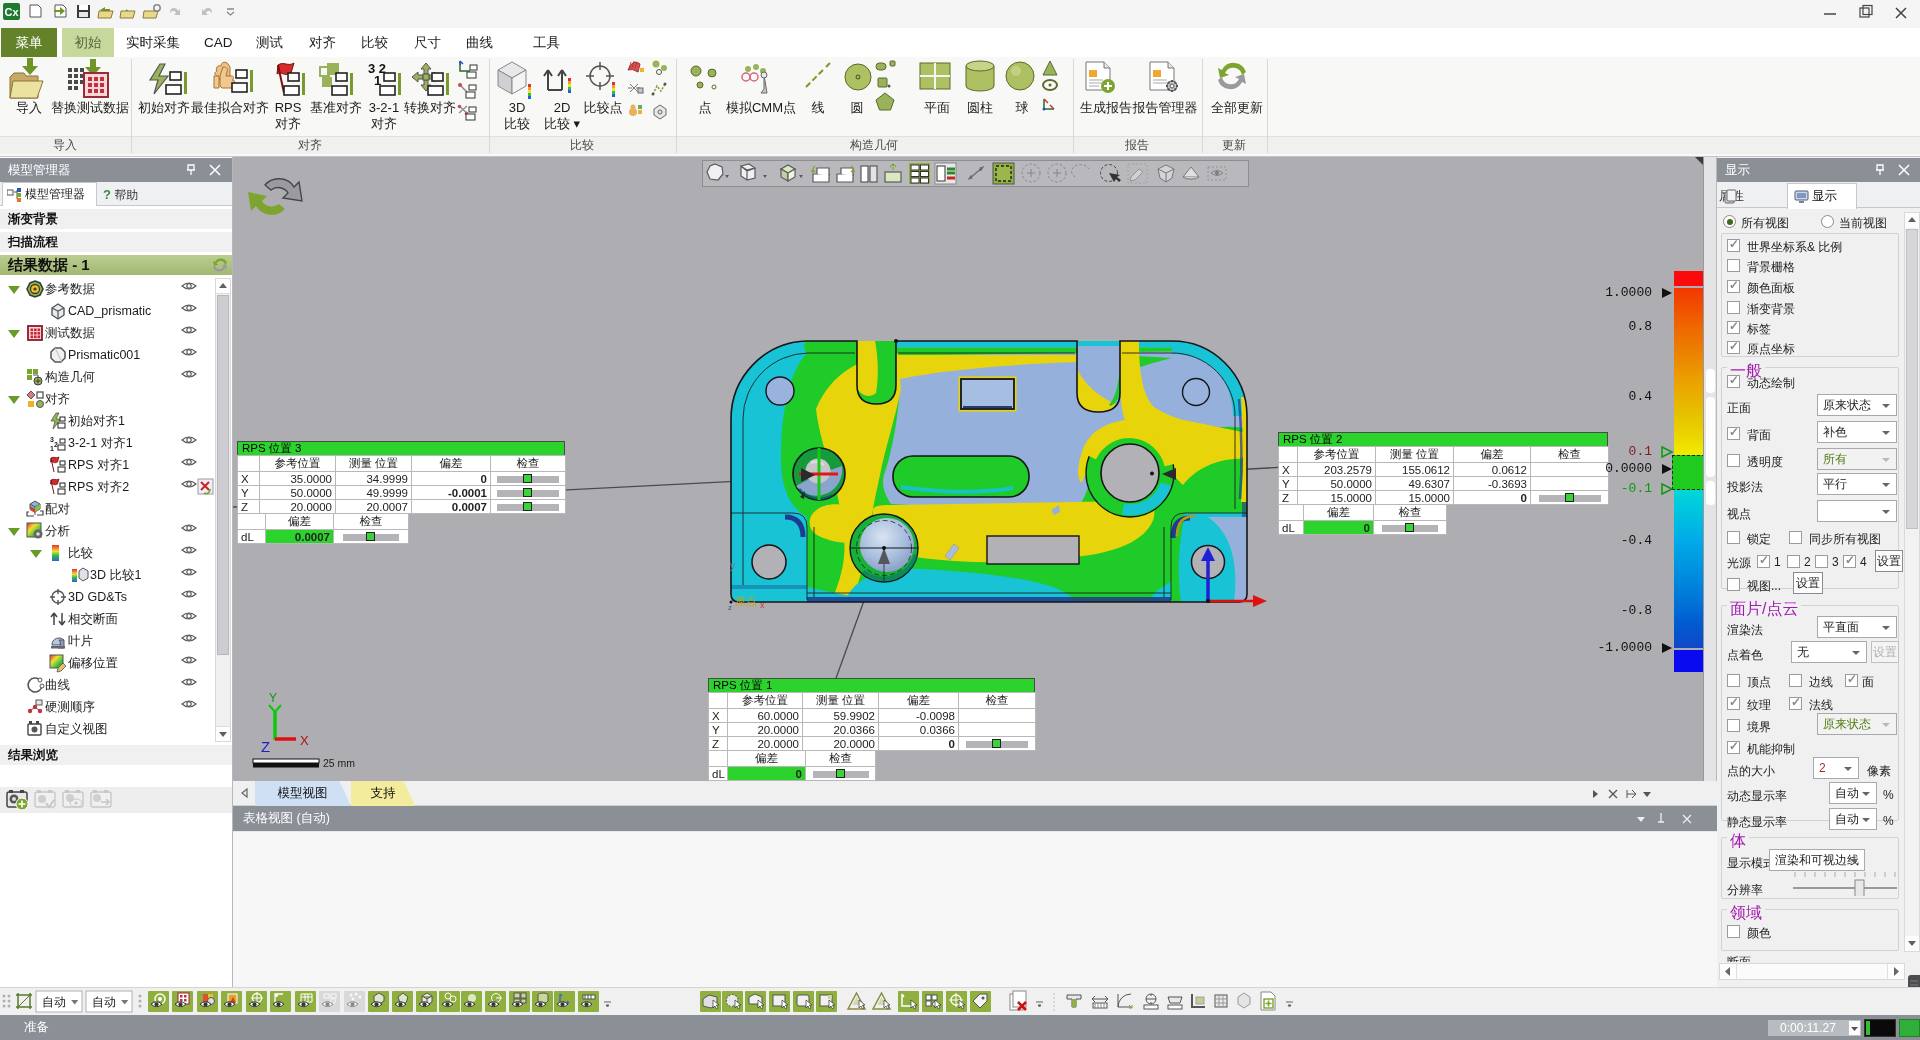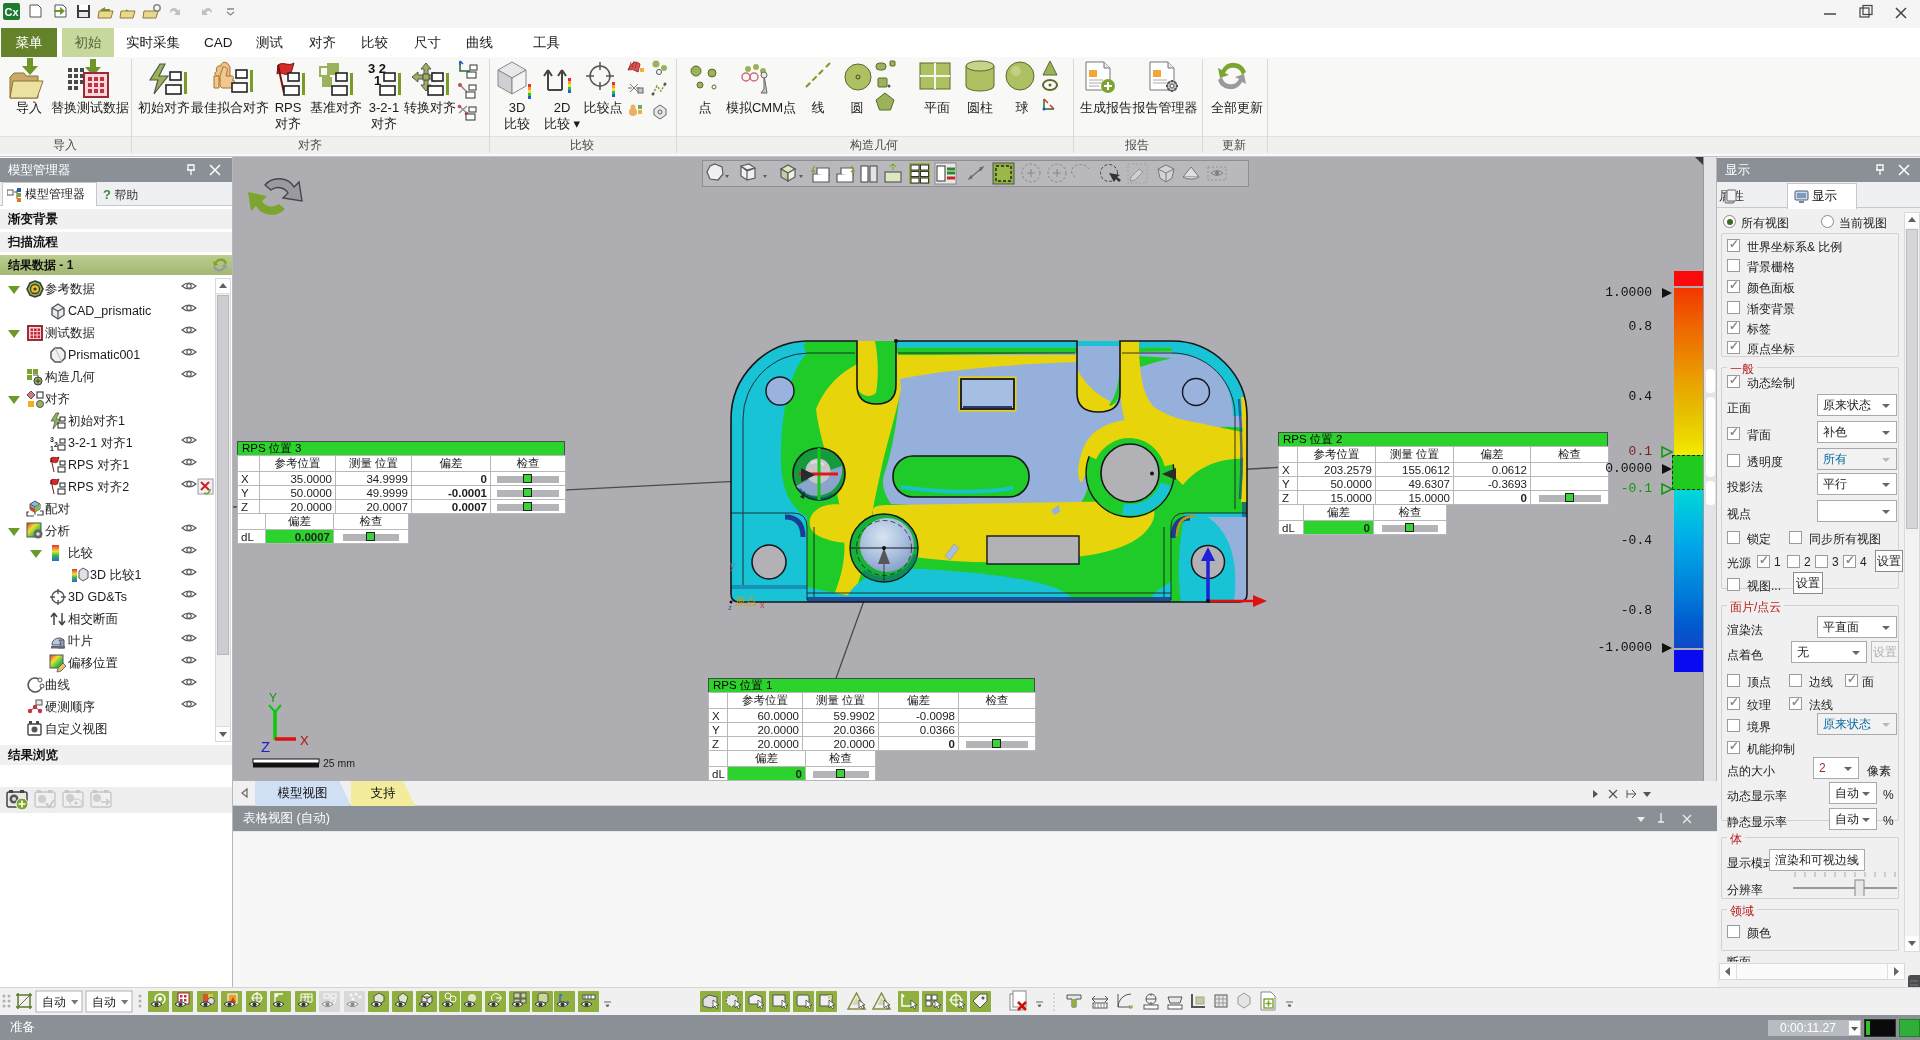--- a/index.html
+++ b/index.html
@@ -3,25 +3,25 @@
 <meta charset="utf-8">
 <style>
 *{margin:0;padding:0;box-sizing:border-box}
 html,body{width:1920px;height:1040px;overflow:hidden}
 body{font-family:"Liberation Sans",sans-serif;position:relative;background:#f0f0f0;font-size:12px;color:#222}
 .abs{position:absolute}
 .cb{position:absolute;width:13px;height:13px;border:1px solid #9a9aa0;background:#fff}
 .cb.ck::after{content:"✓";position:absolute;left:1px;top:-3px;font-size:12px;font-weight:bold;color:#8a8a8a}
 .combo{position:absolute;background:#fff;border:1px solid #a8a8ae;font-size:12px;line-height:20px;padding-left:5px;color:#222}
 .combo::after{content:"";position:absolute;right:6px;top:9px;border-left:4px solid transparent;border-right:4px solid transparent;border-top:4px solid #666}
-.combo.dis{background:#f2f2f2;color:#0369a1}
+.combo.dis{background:#f2f2f2;color:#4d7c0f}
 .combo.dis::after{border-top-color:#b8b8b8}
 .gl{position:absolute;font-size:12px;color:#222}
 .grpbox{position:absolute;border:1px solid #d2d2d2;border-radius:2px}
-.grplab{position:absolute;background:#f0f0f0;padding:0 3px;font-size:12px;color:#b91c1c}
+.grplab{position:absolute;background:#f0f0f0;padding:0 3px;font-size:16px;color:#a21caf}
 .sep-v{position:absolute;width:1px;background:#d9d9d9}
 .cap{position:absolute;top:80px;height:17px;font-size:12px;color:#4a4a4a;text-align:center;line-height:17px}
 .rlab{position:absolute;top:43px;width:120px;text-align:center;font-size:13px;color:#1a1a1a;line-height:16px}
 table.rps{border-collapse:collapse;font-size:11.5px;background:#fff;border:1px solid #4a4a4a}
 table.rps td{border:1px solid #b8b8b8;padding:0 3px;height:14px;white-space:nowrap;overflow:hidden}
 .rpstitle{background:#2dd32d;border:1px solid #4a4a4a;border-bottom:none;font-size:11.5px;color:#000;padding:0 4px;height:14px;line-height:13px}
 .num{text-align:right}
 .bold{font-weight:bold}
 .bar{display:inline-block;position:relative;width:62px;height:7px;background:#b4b4b8;vertical-align:middle}
 .bar i{position:absolute;left:50%;top:-2px;margin-left:-5px;width:9px;height:9px;background:#3ad43a;border:1px solid #222}
@@ -419,21 +419,21 @@
           <rect x="10" y="10" width="4" height="4" fill="#e07820"></rect>
         </svg>
       <span style="margin-left:22px">模型管理器</span>
     </div>
     <div class="abs" style="left:99px;top:1px;width:60px;height:23px;font-size:12px;line-height:23px;color:#333">
       <span style="color:#3a8a3a;font-weight:bold;margin-left:4px;font-size:13px">?</span> 帮助
     </div>
   </div>
   <div class="abs" style="left:0;top:52px;width:232px;height:20px;background:#f0f0f0;font-weight:bold;font-size:12.5px;line-height:20px;padding-left:8px;color:#111">渐变背景</div>
   <div class="abs" style="left:0;top:75px;width:232px;height:20px;background:#f0f0f0;font-weight:bold;font-size:12.5px;line-height:20px;padding-left:8px;color:#111">扫描流程</div>
-  <div class="abs" style="left:0;top:98px;width:232px;height:20px;background:linear-gradient(#bccd90,#a2b873);font-weight:bold;font-size:12px;line-height:20px;padding-left:8px;color:#111">结果数据 - 1
+  <div class="abs" style="left:0;top:98px;width:232px;height:20px;background:linear-gradient(#bccd90,#a2b873);font-weight:bold;font-size:15px;line-height:20px;padding-left:8px;color:#111">结果数据 - 1
     <svg class="abs" style="right:5px;top:3px" width="14" height="14" viewBox="0 0 28 28">
         <path d="M28 10 A13 13 0 0 0 4 8 l-4 -2 2 10 9 -3 -4 -2 a9 9 0 0 1 17 2 z" fill="#7da42e"></path>
         <path d="M0 18 a13 13 0 0 0 24 2 l4 2 -2 -10 -9 3 4 2 a9 9 0 0 1 -17 -2 z" fill="#9a9a9e"></path>
       </svg>
   </div>
   <svg class="abs" style="left:0;top:121px" width="216" height="464" viewBox="0 0 216 464">
     <g fill="#6a9a28">
         <path d="M8 8 l12 0 -6 8 z"></path>
         <path d="M8 52 l12 0 -6 8 z"></path>
         <path d="M8 118 l12 0 -6 8 z"></path>
@@ -1568,21 +1568,21 @@
         <path d="M10 2 l6 4 v7 l-6 4 -6 -4V6z" fill="#e4e4e6" stroke="#999"></path>
       </g>
 <g transform="translate(1258,3)">
         <path d="M3 1 h10 l4 4 v14 h-14z" fill="#fff" stroke="#888"></path>
         <rect x="6" y="8" width="9" height="9" fill="#fff" stroke="#7da42e" stroke-width="1.4"></rect>
         <path d="M10.5 9.5 v6 M7.5 12.5 h6" stroke="#7da42e" stroke-width="1.6"></path>
       </g>
 <path d="M1286 14 h7 M1288 17 l1.5 2 1.5 -2z" stroke="#666" fill="#666" stroke-width="1"></path>
 </svg>
 </div>
-<div class="abs" style="left:0;top:1015px;width:1920px;height:25px;background:#8b9096;color:#fff;font-size:12.5px;line-height:25px;padding-left:10px">准备</div>
+<div class="abs" style="left:0;top:1015px;width:1920px;height:25px;background:#8b9096;color:#fff;font-size:12.5px;line-height:25px;padding-left:24px">准备</div>
 <div class="abs" style="left:1768px;top:1020px;width:80px;height:16px;background:#b8bcc0;color:#fff;font-size:12px;line-height:16px;text-align:center">0:00:11.27</div>
 <div class="abs" style="left:1848px;top:1020px;width:13px;height:16px;background:#fdfdfd;border:1px solid #c0c0c0"><svg width="11" height="14">
       <path d="M2 6 l3.5 4 3.5 -4z" fill="#555"></path>
     </svg></div>
 <div class="abs" style="left:1864px;top:1019px;width:32px;height:18px;background:#0a0a0a;border:1px solid #333">
     <div class="abs" style="left:1px;top:1px;width:4px;height:14px;background:#30c030"></div>
   </div>
 <div class="abs" style="left:1899px;top:1019px;width:21px;height:18px;background:#2fae3a;border:1px solid #22822a"></div>
 
 </body></html>

